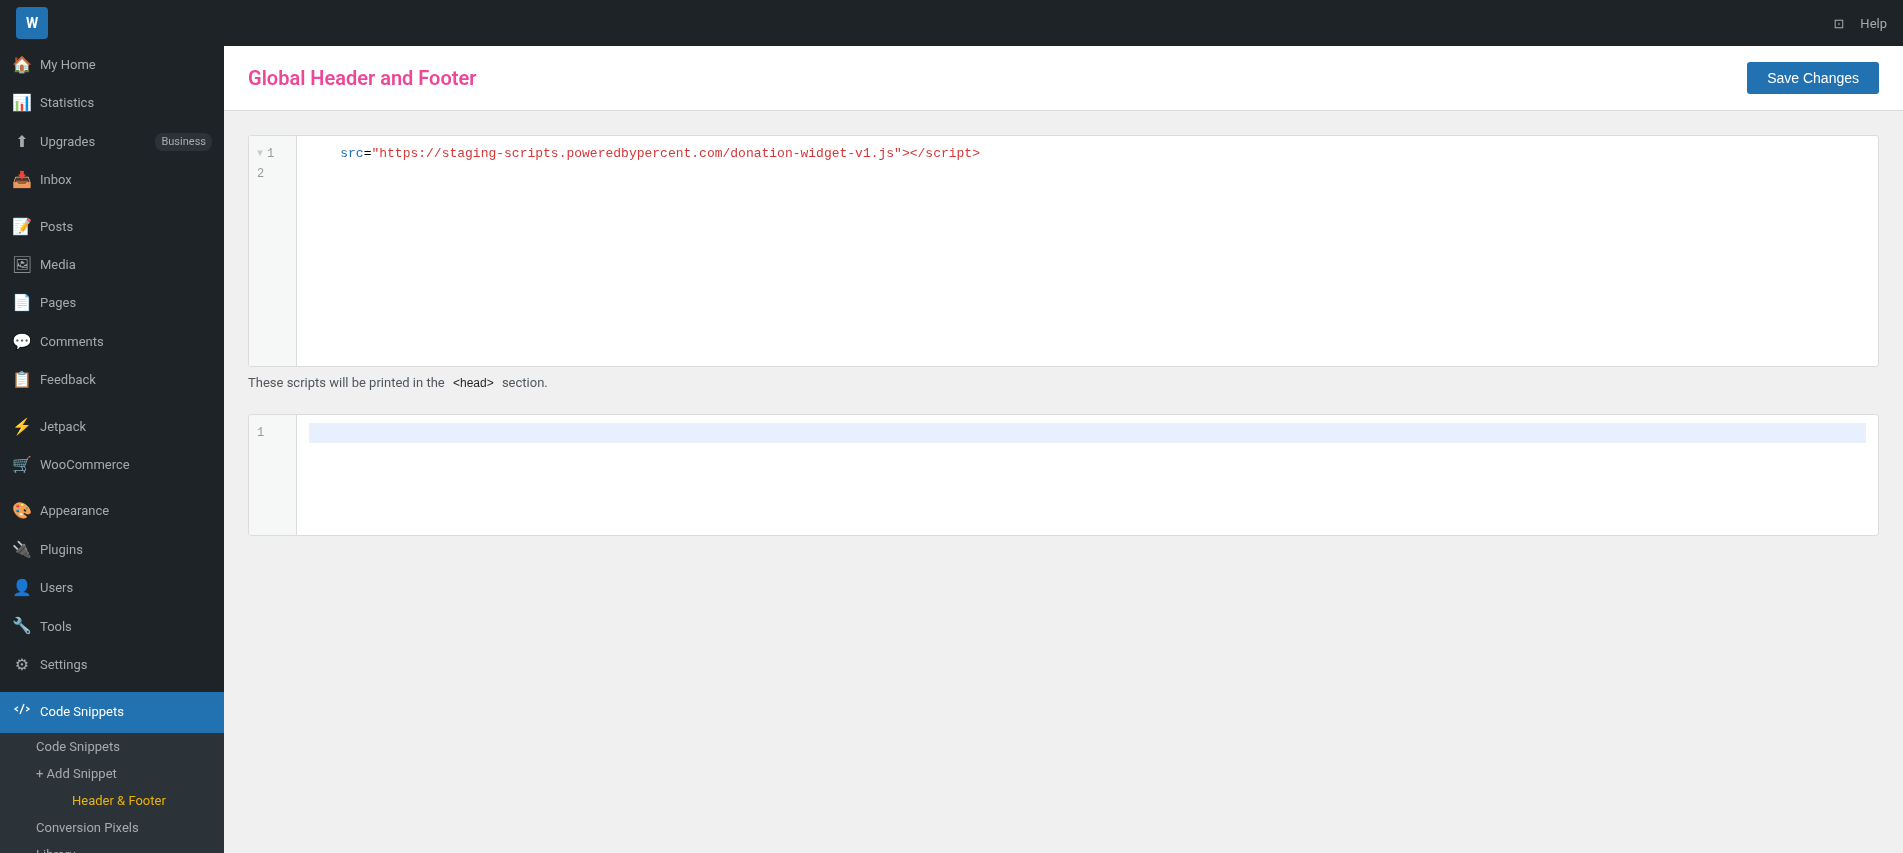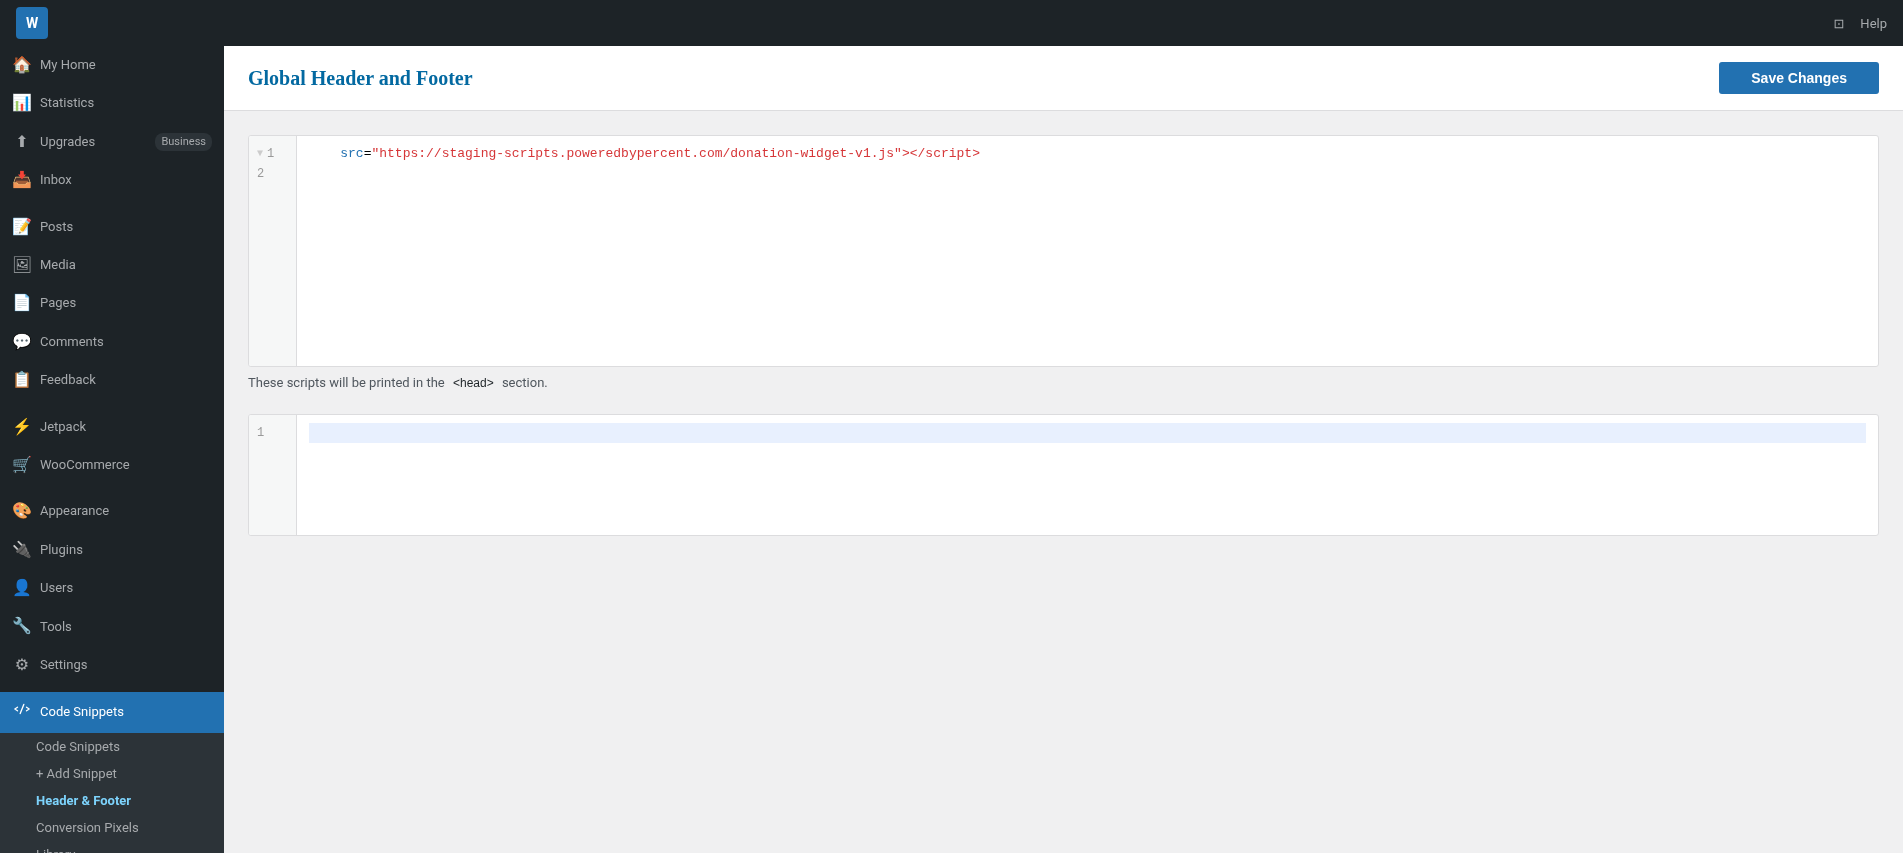--- a/index.html
+++ b/index.html
@@ -30,21 +30,21 @@
     .nav-item.active { background: #2271b1; color: #fff; }
     .nav-item .nav-icon { width: 20px; text-align: center; font-size: 16px; flex-shrink: 0; }
     .sidebar-separator { height: 1px; background: #2c3338; margin: 4px 0; }
     .submenu { background: #2c3338; }
     .submenu .sub-item {
       padding: 6px 12px 6px 36px;
       cursor: pointer;
       color: #a7aaad;
       font-size: 13px;
     }
-    .submenu .sub-item.active { color: #7dd3fc; font-weight: 700; }
+    .submenu .sub-item.active { color: #eab308; font-weight: 400; margin-left: 36px; }
     .sidebar-upgrades {
       display: flex;
       align-items: center;
       justify-content: space-between;
       padding: 8px 12px;
     }
     .upgrades-badge {
       background: #2c3338;
       color: #a7aaad;
       font-size: 11px;
@@ -109,30 +109,29 @@
       background: #fff;
       border-bottom: 1px solid #dcdcde;
       padding: 16px 24px;
       display: flex;
       align-items: center;
       justify-content: space-between;
     }
     .page-header h1 {
       font-size: 20px;
       font-weight: 600;
-      color: #0369a1;
-      font-family: Liberation Serif, serif;
+      color: #ec4899;
     }
     .btn-save {
       background: #2271b1;
       color: #fff;
       border: none;
-      padding: 8px 32px;
+      padding: 8px 20px;
       font-size: 14px;
-      font-weight: 700;
+      font-weight: 400;
       border-radius: 3px;
       cursor: pointer;
     }
 
     
     .content-area {
       padding: 24px;
       flex: 1;
     }
 

